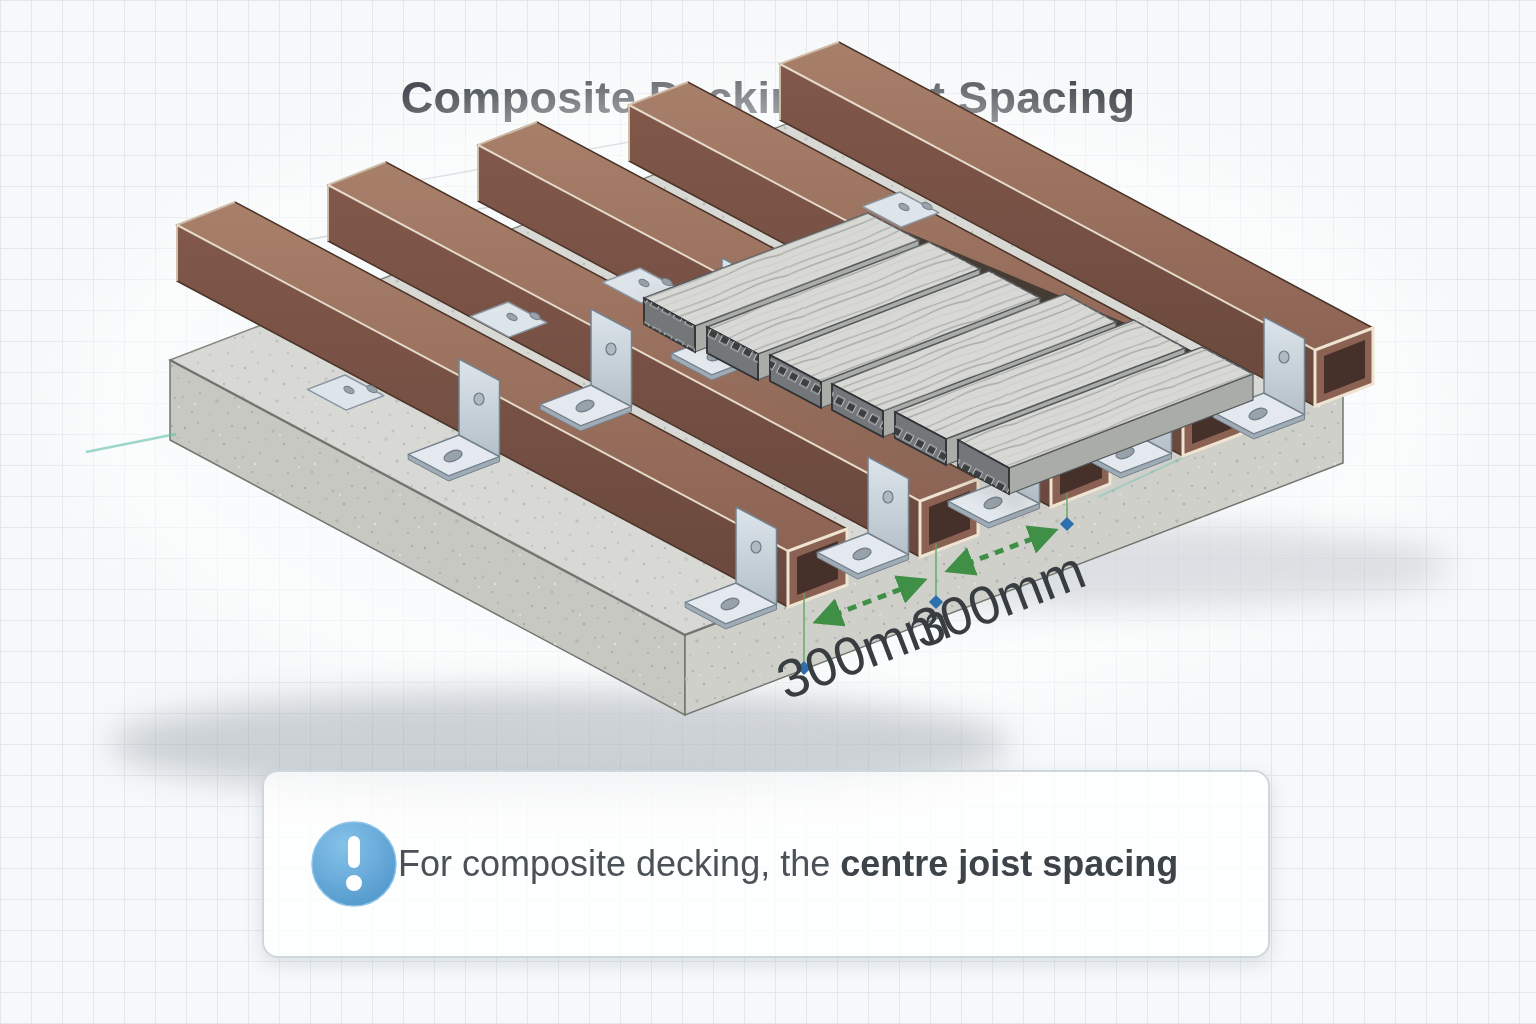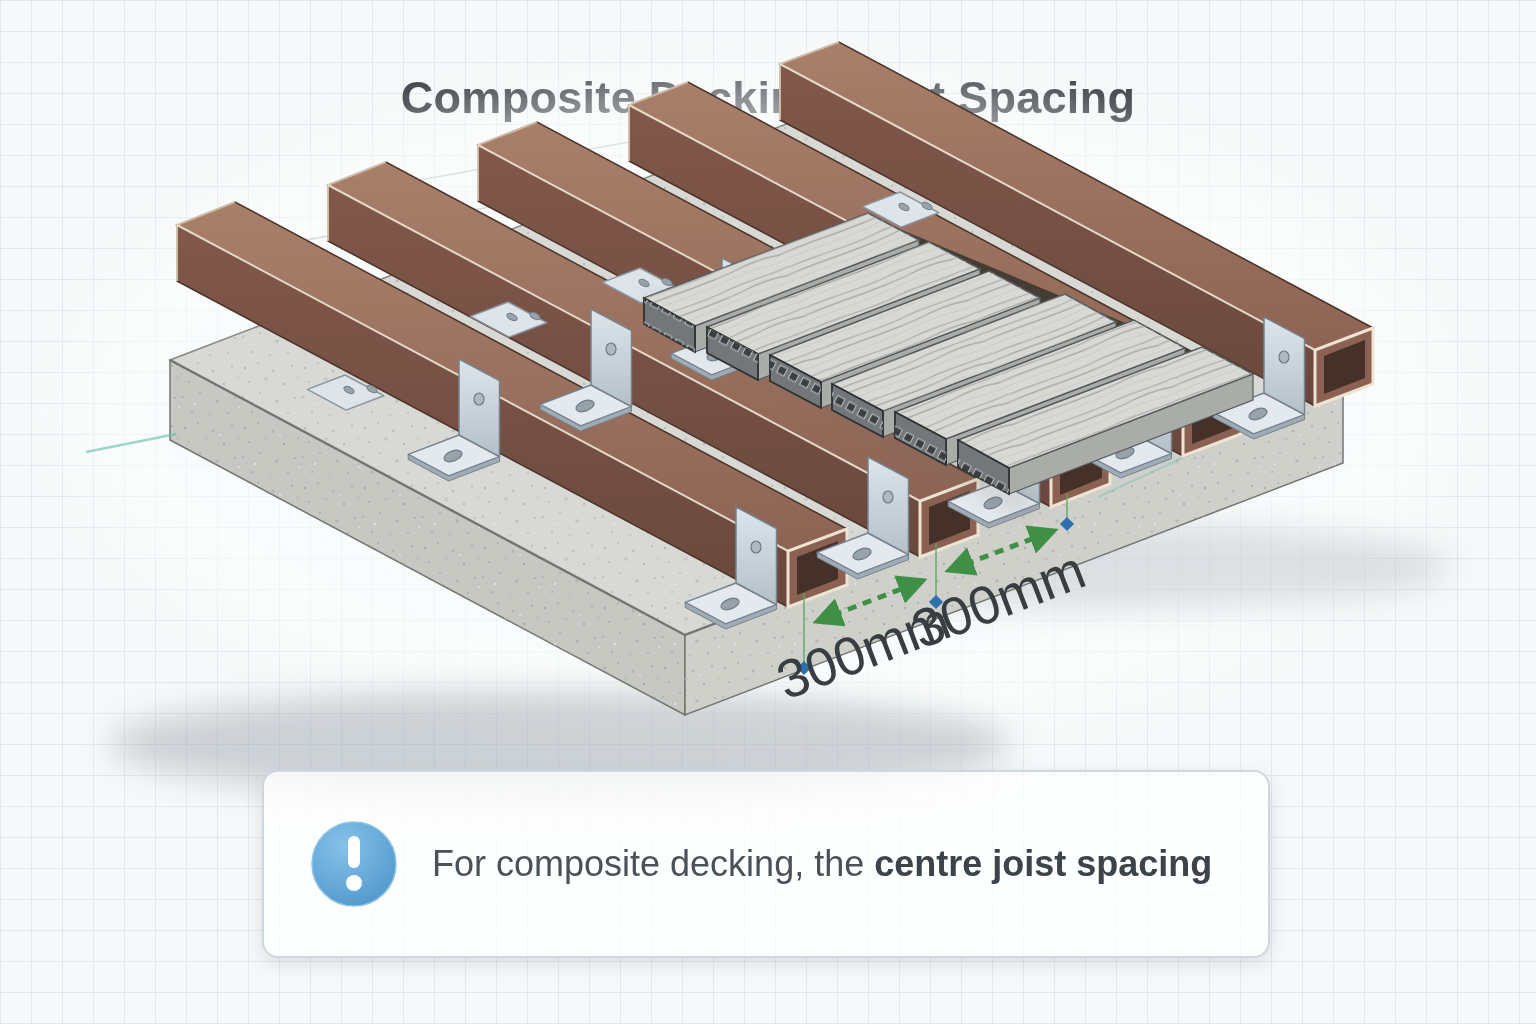--- a/index.html
+++ b/index.html
@@ -17,21 +17,21 @@
     position:absolute;top:72px;left:0;width:1536px;margin:0;
     text-align:center;font-size:45px;font-weight:bold;color:#3e444a;
     letter-spacing:.3px;
   }
   svg.scene{position:absolute;left:0;top:0;}
   .note-card{
     position:absolute;left:262px;top:770px;width:1008px;height:188px;
     background:rgba(255,255,255,.78);
     border:2px solid #cdd7dd;border-radius:16px;
     box-shadow:0 6px 18px rgba(105,120,135,.18);
-    display:flex;align-items:center;gap:34px;
+    display:flex;align-items:center;
     padding:0 38px 0 46px;box-sizing:border-box;
   }
   .note-text{font-size:36px;color:#4b5257;line-height:64px;}
   .note-text p{margin:0;}
   .note-text b{font-weight:bold;color:#3c4349;}
 </style>
 </head>
 <body>
 
 <div class="stage">

